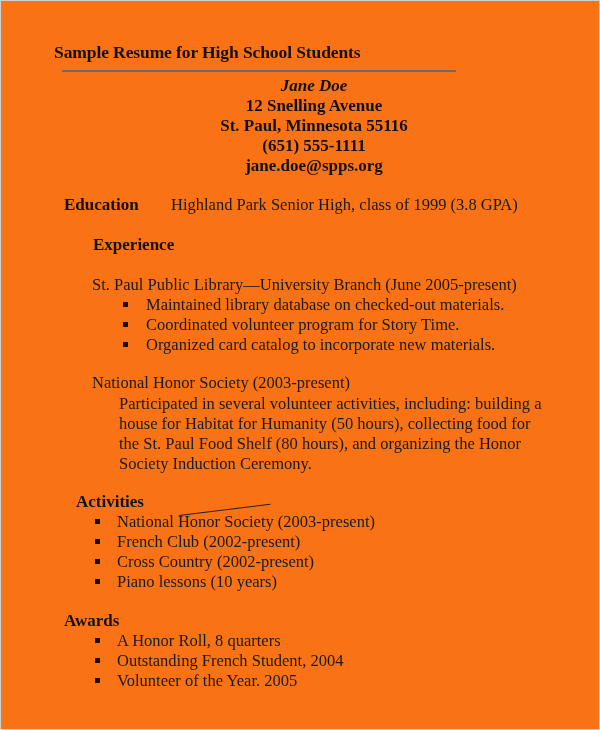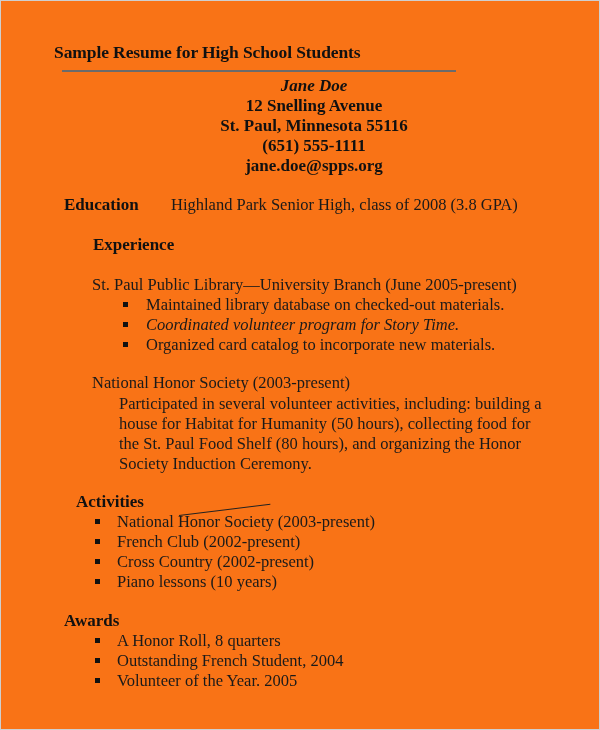--- a/index.html
+++ b/index.html
@@ -33,31 +33,31 @@
   <div class="abs title">Sample Resume for High School Students</div>
   <div class="abs rule"></div>
 
   <div class="abs contact" style="top:75px;font-style:italic;">Jane Doe</div>
   <div class="abs contact" style="top:95px;">12 Snelling Avenue</div>
   <div class="abs contact" style="top:115px;">St. Paul, Minnesota 55116</div>
   <div class="abs contact" style="top:135px;">(651) 555-1111</div>
   <div class="abs contact" style="top:155px;">jane.doe@spps.org</div>
 
   <div class="abs label" style="left:63px; top:194px;">Education</div>
-  <div class="abs body-text" style="left:170px; top:194px;">Highland Park Senior High, class of 2008 (3.8 GPA)</div>
+  <div class="abs body-text" style="left:170px; top:194px;">Highland Park Senior High, class of 1999 (3.8 GPA)</div>
 
   <div class="abs label" style="left:63px; top:234px;margin-left:29px;">Experience</div>
 
   <div class="abs body-text" style="left:91px; top:274px;">St. Paul Public Library—University Branch (June 2005-present)</div>
 
   <div>
     <div class="bullet-marker" style="left:122px; top:301px;"></div>
     <div class="abs body-text" style="left:145px; top:294px;">Maintained library database on checked-out materials.</div>
     <div class="bullet-marker" style="left:122px; top:321px;"></div>
-    <div class="abs body-text" style="left:145px; top:314px;font-style:italic;">Coordinated volunteer program for Story Time.</div>
+    <div class="abs body-text" style="left:145px; top:314px;">Coordinated volunteer program for Story Time.</div>
     <div class="bullet-marker" style="left:122px; top:341px;"></div>
     <div class="abs body-text" style="left:145px; top:334px;">Organized card catalog to incorporate new materials.</div>
   </div>
 
   <div class="abs body-text" style="left:91px; top:372px;">National Honor Society (2003-present)</div>
   <div class="abs para" style="top:393px;">
     <span>Participated in several volunteer activities, including: building a</span>
     <span>house for Habitat for Humanity (50 hours), collecting food for</span>
     <span>the St. Paul Food Shelf (80 hours), and organizing the Honor</span>
     <span>Society Induction Ceremony.</span>

